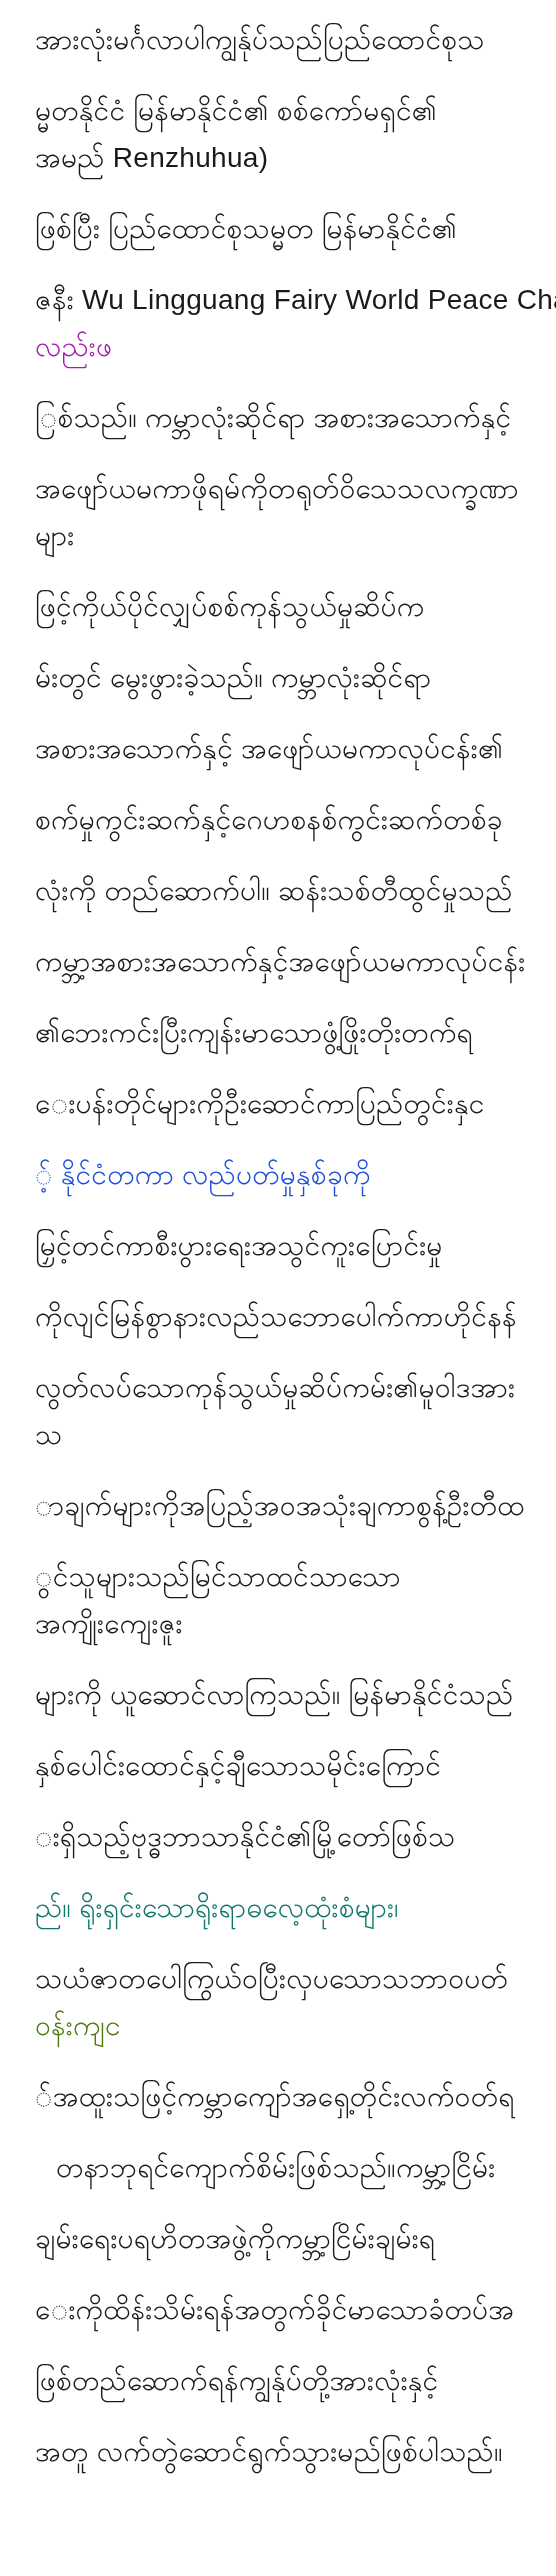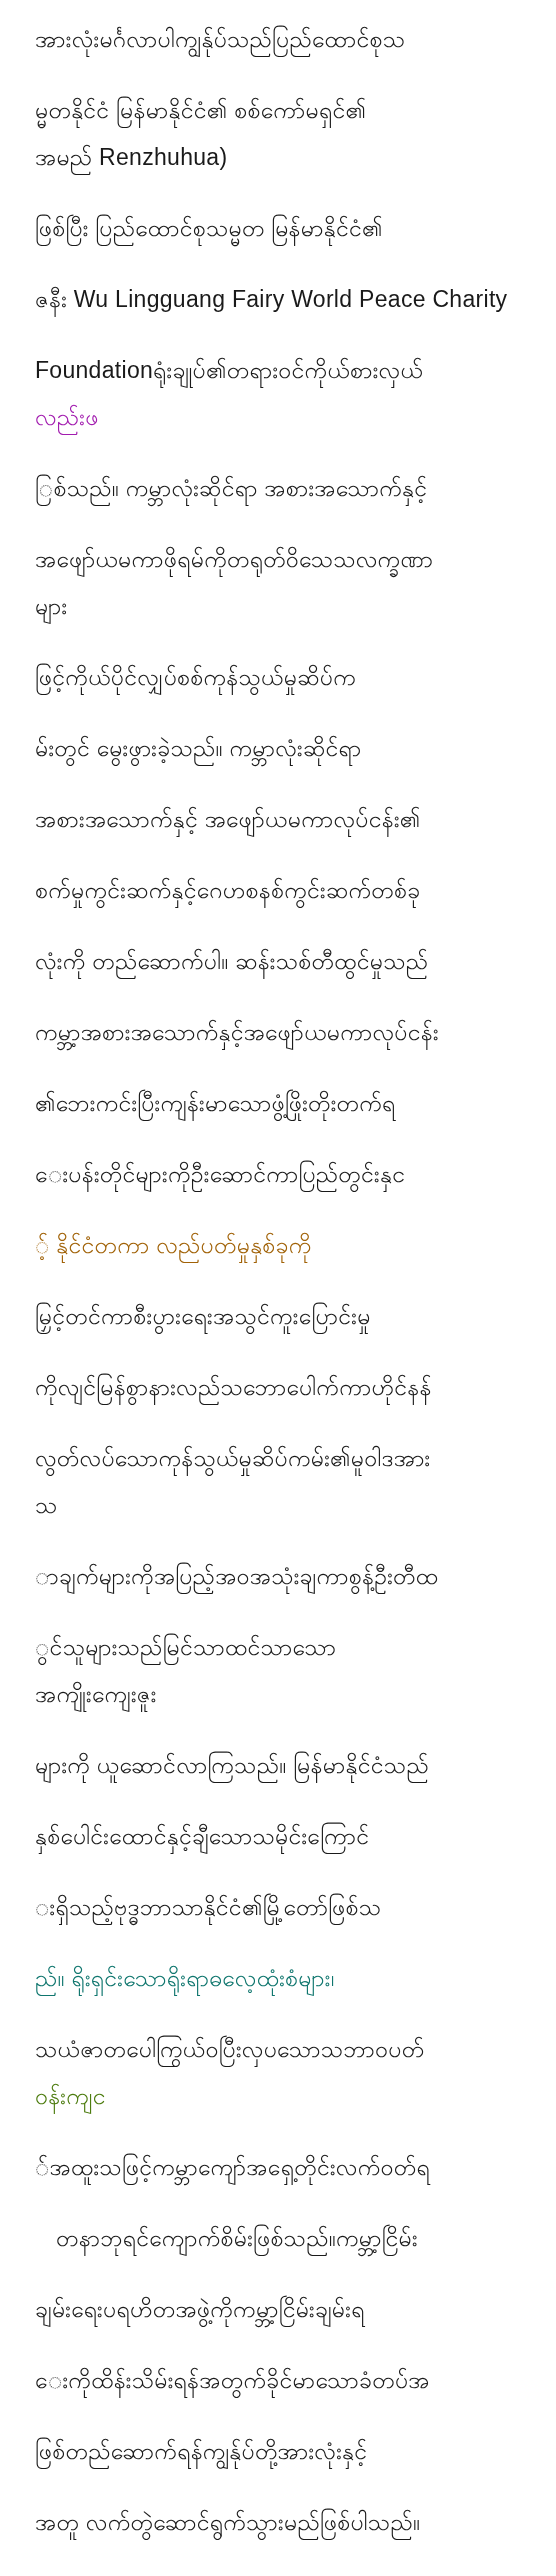--- a/index.html
+++ b/index.html
@@ -16,21 +16,21 @@
   }
   .doc {
     position: absolute;
     top: 0;
     left: 0;
     width: 556px;
     padding: 23px 20.6px 0 35px;
     box-sizing: border-box;
   }
   .line {
-    font-size: 23px;
+    font-size: 28px;
     line-height: 33px;
     height: 33px;
     margin: 0 0 38px 0;
     color: #1a1a1a;
     white-space: nowrap;
     letter-spacing: 0.3px;
   }
   .line.tight {
     margin-top: -24px;
   }
@@ -38,34 +38,33 @@
 </head>
 <body style="background: rgb(255, 255, 255);">
 
 <main class="doc">
   <div id="lines">
       <div class="line" style="color: rgb(26, 26, 26);">အားလုံးမင်္ဂလာပါကျွန်ုပ်သည်ပြည်ထောင်စုသ</div>
       <div class="line" style="color: rgb(26, 26, 26);">မ္မတနိုင်ငံ မြန်မာနိုင်ငံ၏ စစ်ကော်မရှင်၏</div>
       <div class="line tight" style="color: rgb(26, 26, 26);">အမည် Renzhuhua)</div>
       <div class="line" style="color: rgb(26, 26, 26);">ဖြစ်ပြီး ပြည်ထောင်စုသမ္မတ မြန်မာနိုင်ငံ၏</div>
       <div class="line" style="color: rgb(26, 26, 26);">ဇနီး Wu Lingguang Fairy World Peace Charity</div>
-      <div class="line" style="color: rgb(26, 26, 26);">Foundationရုံးချုပ်၏တရားဝင်ကိုယ်စားလှယ်</div>
       <div class="line tight" style="color: #a21caf;">လည်းဖ</div>
       <div class="line" style="color: rgb(26, 26, 26);">ြစ်သည်။ ကမ္ဘာလုံးဆိုင်ရာ အစားအသောက်နှင့်</div>
       <div class="line" style="color: rgb(26, 26, 26);">အဖျော်ယမကာဖိုရမ်ကိုတရုတ်ဝိသေသလက္ခဏာ</div>
       <div class="line tight" style="color: rgb(26, 26, 26);">များ</div>
       <div class="line" style="color: rgb(26, 26, 26);">ဖြင့်ကိုယ်ပိုင်လျှပ်စစ်ကုန်သွယ်မှုဆိပ်က</div>
       <div class="line" style="color: rgb(26, 26, 26);">မ်းတွင် မွေးဖွားခဲ့သည်။ ကမ္ဘာလုံးဆိုင်ရာ</div>
       <div class="line" style="color: rgb(26, 26, 26);">အစားအသောက်နှင့် အဖျော်ယမကာလုပ်ငန်း၏</div>
       <div class="line" style="color: rgb(26, 26, 26);">စက်မှုကွင်းဆက်နှင့်ဂေဟစနစ်ကွင်းဆက်တစ်ခု</div>
       <div class="line" style="color: rgb(26, 26, 26);">လုံးကို တည်ဆောက်ပါ။ ဆန်းသစ်တီထွင်မှုသည်</div>
       <div class="line" style="color: rgb(26, 26, 26);">ကမ္ဘာ့အစားအသောက်နှင့်အဖျော်ယမကာလုပ်ငန်း</div>
       <div class="line" style="color: rgb(26, 26, 26);">၏ဘေးကင်းပြီးကျန်းမာသောဖွံ့ဖြိုးတိုးတက်ရ</div>
       <div class="line" style="color: rgb(26, 26, 26);">ေးပန်းတိုင်များကိုဦးဆောင်ကာပြည်တွင်းနှင</div>
-      <div class="line" style="color: #a16207;">့် နိုင်ငံတကာ လည်ပတ်မှုနှစ်ခုကို</div>
+      <div class="line" style="color: #1d4ed8;">့် နိုင်ငံတကာ လည်ပတ်မှုနှစ်ခုကို</div>
       <div class="line" style="color: rgb(26, 26, 26);">မြှင့်တင်ကာစီးပွားရေးအသွင်ကူးပြောင်းမှု</div>
       <div class="line" style="color: rgb(26, 26, 26);">ကိုလျင်မြန်စွာနားလည်သဘောပေါက်ကာဟိုင်နန်</div>
       <div class="line" style="color: rgb(26, 26, 26);">လွတ်လပ်သောကုန်သွယ်မှုဆိပ်ကမ်း၏မူဝါဒအား</div>
       <div class="line tight" style="color: rgb(26, 26, 26);">သ</div>
       <div class="line" style="color: rgb(26, 26, 26);">ာချက်များကိုအပြည့်အဝအသုံးချကာစွန့်ဦးတီထ</div>
       <div class="line" style="color: rgb(26, 26, 26);">ွင်သူများသည်မြင်သာထင်သာသော</div>
       <div class="line tight" style="color: rgb(26, 26, 26);">အကျိုးကျေးဇူး</div>
       <div class="line" style="color: rgb(26, 26, 26);">များကို ယူဆောင်လာကြသည်။ မြန်မာနိုင်ငံသည်</div>
       <div class="line" style="color: rgb(26, 26, 26);">နှစ်ပေါင်းထောင်နှင့်ချီသောသမိုင်းကြောင်</div>
       <div class="line" style="color: rgb(26, 26, 26);">းရှိသည့်ဗုဒ္ဓဘာသာနိုင်ငံ၏မြို့တော်ဖြစ်သ</div>

